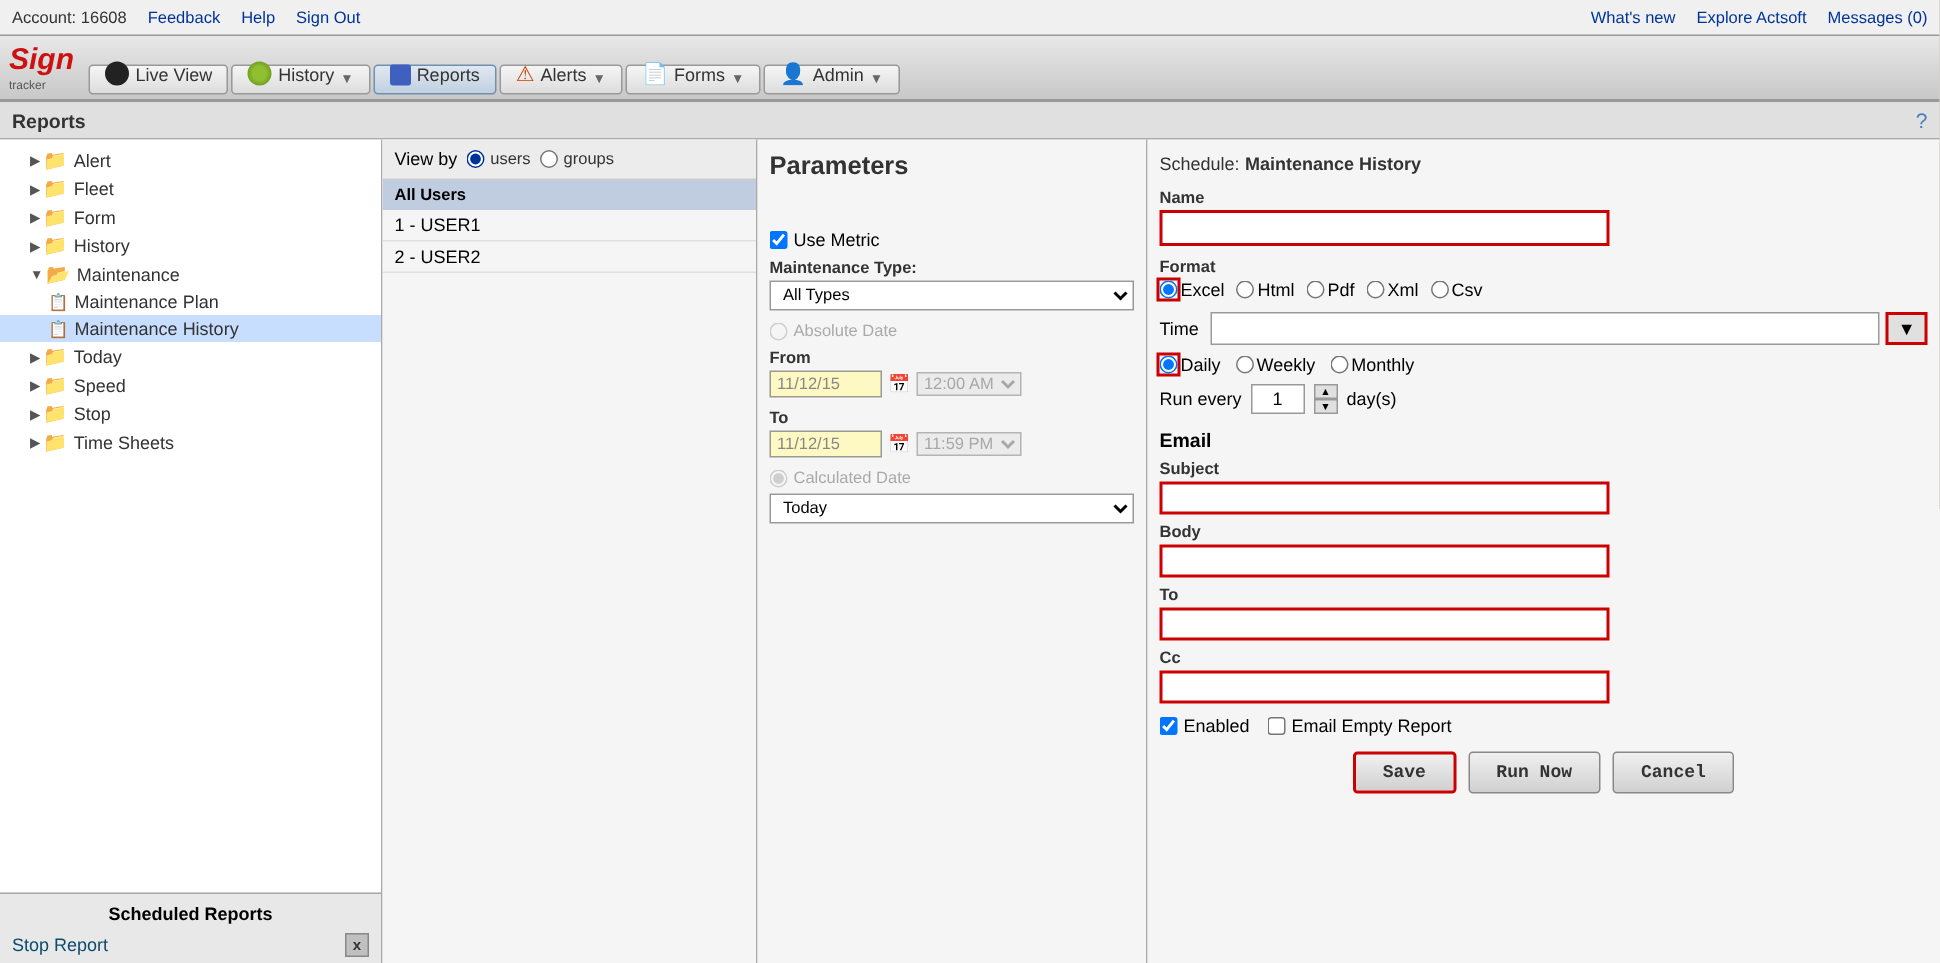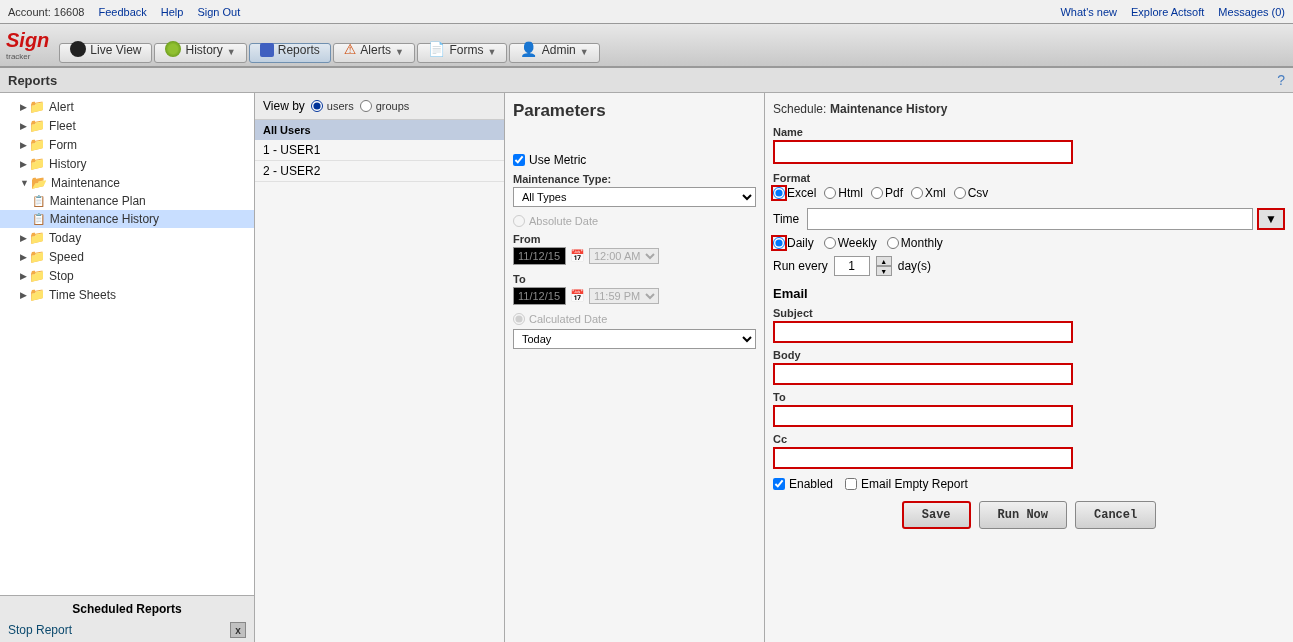--- a/index.html
+++ b/index.html
@@ -53,21 +53,21 @@
     .users-list-header { background: #c0cce0; padding: 4px 8px; font-weight: bold; font-size: 11px; }
     .users-list-item { padding: 3px 8px; border-bottom: 1px solid #e0e0e0; cursor: pointer; }
 
     
     .params-panel { width: 260px; border-right: 1px solid #aaa; background: #f5f5f5; padding: 8px; overflow-y: auto; }
     .params-title { font-weight: bold; font-size: 17px; margin-bottom: 8px; color: #333; }
     .param-group { margin-bottom: 8px; }
     .param-label { font-size: 11px; color: #333; margin-bottom: 2px; font-weight: bold; }
     .param-select { width: 100%; border: 1px solid #999; padding: 2px 4px; font-size: 11px; background: #fff; }
     .param-row { display: flex; gap: 4px; align-items: center; }
-    .date-input { width: 53px; border: 1px solid #999; padding: 2px 4px; font-size: 11px; background: #000000; color: #888; }
+    .date-input { width: 75px; border: 1px solid #999; padding: 2px 4px; font-size: 11px; background: #fef9c3; color: #888; }
     .time-select { width: 70px; border: 1px solid #999; background: #e8e8e8; color: #888; font-size: 11px; }
     .disabled-label { color: #aaa; font-size: 11px; }
     .checkbox-row { display: flex; align-items: center; gap: 4px; margin-bottom: 6px; margin-top: 32px; }
 
     
     .schedule-panel { flex: 1; background: #f5f5f5; padding: 8px; overflow-y: auto; }
     .schedule-title { font-size: 13px; color: #333; margin-bottom: 10px; }
     .schedule-title strong { font-weight: bold; }
     .field-label { font-size: 11px; font-weight: bold; color: #333; margin-bottom: 2px; }
     .field-input { width: 100%; border: 2px solid #cc0000; padding: 3px 4px; font-size: 11px; background: #fff; margin-bottom: 8px; }

